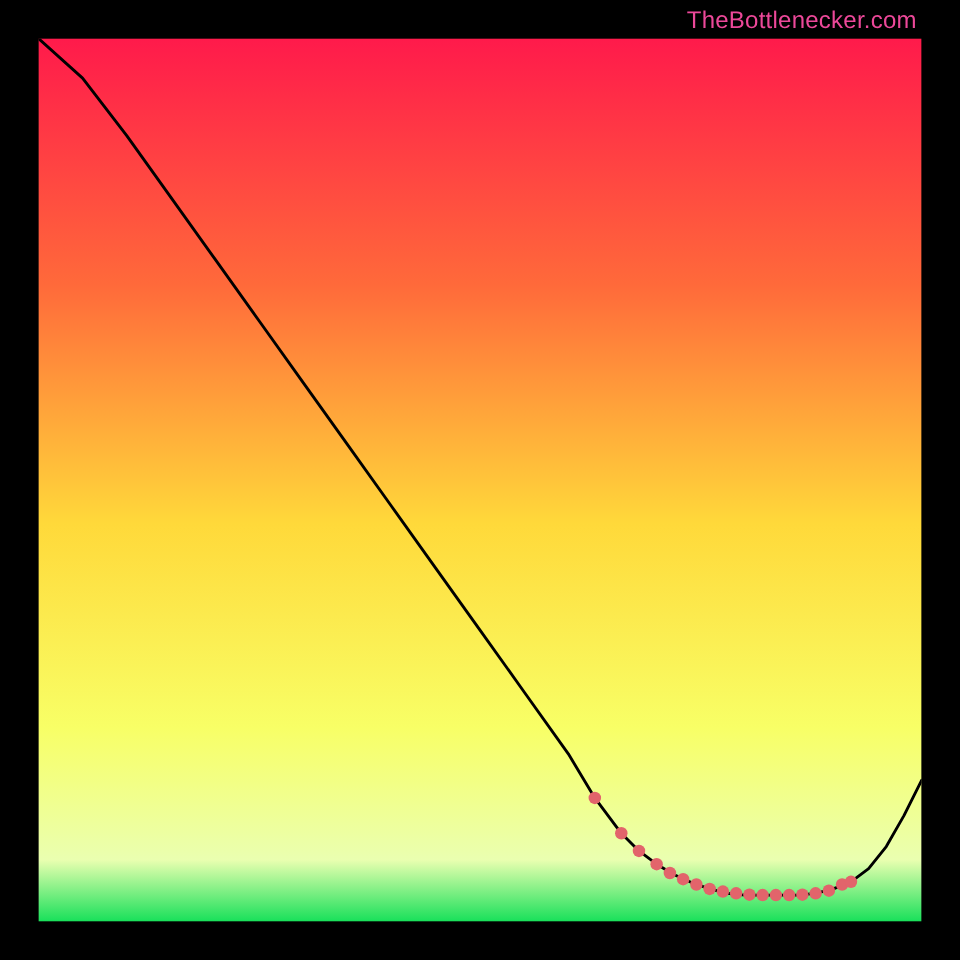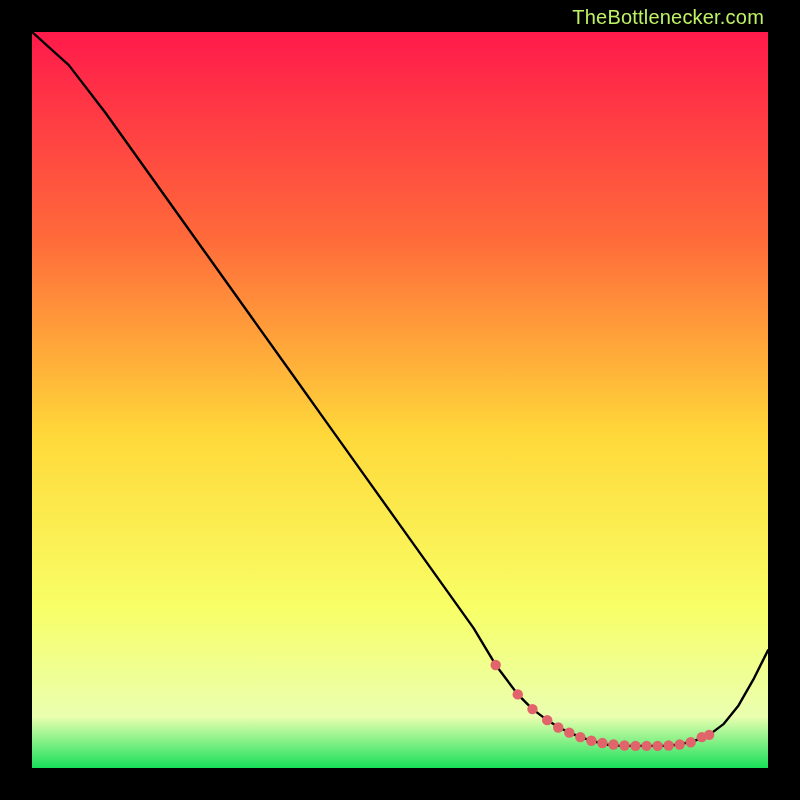--- a/index.html
+++ b/index.html
@@ -23,21 +23,21 @@
     position: absolute;
     left: 0;
     top: 0;
     width: 736px;
     height: 736px;
   }
   .attribution {
     position: absolute;
     top: 6px;
     right: 36px;
-    color: #bef264;
+    color: #ec4899;
     font-size: 20px;
     letter-spacing: 0.2px;
     font-weight: 500;
     margin-left: 24px;
   }
 </style>
 </head>
 <body>
 
 <div class="attribution">TheBottlenecker.com</div>

